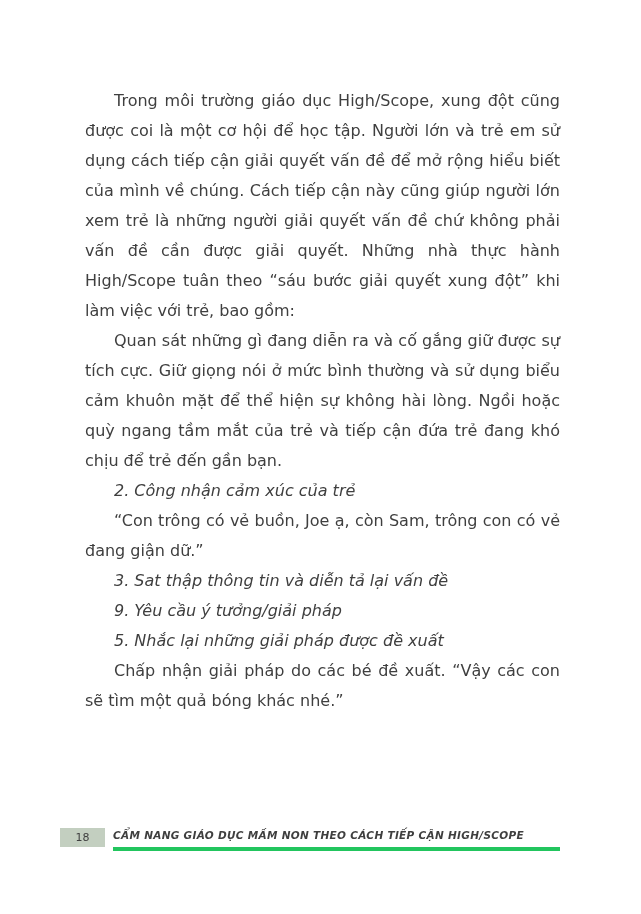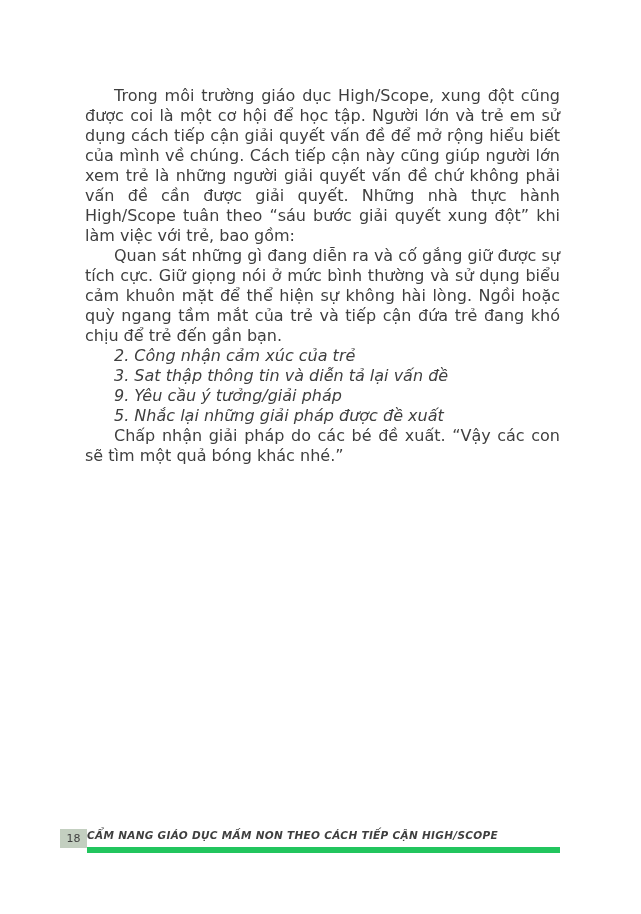--- a/index.html
+++ b/index.html
@@ -17,21 +17,21 @@
     width: 641px;
     height: 914px;
     background: #ffffff;
   }
   .content {
     position: absolute;
     left: 85px;
     top: 86px;
     width: 475px;
     font-size: 16px;
-    line-height: 20px;
+    line-height: 30px;
     text-align: justify;
   }
   .content p {
     margin: 0;
     text-indent: 29px;
   }
   .content p.head {
     font-style: italic;
   }
   .footer {
@@ -39,50 +39,52 @@
     left: 60px;
     top: 824px;
     width: 500px;
     display: flex;
     align-items: center;
   }
   .pagenum-box {
     display: inline-flex;
     align-items: center;
     justify-content: center;
-    width: 27px;
+    width: 45px;
     height: 19px;
     background: #c3cfc0;
     color: #3f3f3f;
     font-size: 11px;
+    margin-right: 8px;
     flex: 0 0 auto;
   }
   .running-title-wrap {
     flex: 1 1 auto;
-    border-bottom: 6px solid #22c55e;
+    border-bottom: 4px solid #22c55e;
     padding-bottom: 4px;
   }
   .running-title {
     font-size: 10.5px;
     font-style: italic;
     font-weight: bold;
     letter-spacing: 0.3px;
     color: #3f3f3f;
     white-space: nowrap;
   }
 </style>
 </head>
 <body>
 
 <div class="page">
 
   <div class="content">
     <p class="para">Trong môi trường giáo dục High/Scope, xung đột cũng được coi là một cơ hội để học tập. Người lớn và trẻ em sử dụng cách tiếp cận giải quyết vấn đề để mở rộng hiểu biết của mình về chúng. Cách tiếp cận này cũng giúp người lớn xem trẻ là những người giải quyết vấn đề chứ không phải vấn đề cần được giải quyết. Những nhà thực hành High/Scope tuân theo “sáu bước giải quyết xung đột” khi làm việc với trẻ, bao gồm:</p>
     <p class="para">Quan sát những gì đang diễn ra và cố gắng giữ được sự tích cực. Giữ giọng nói ở mức bình thường và sử dụng biểu cảm khuôn mặt để thể hiện sự không hài lòng. Ngồi hoặc quỳ ngang tầm mắt của trẻ và tiếp cận đứa trẻ đang khó chịu để trẻ đến gần bạn.</p>
     <p class="head">2. Công nhận cảm xúc của trẻ</p>
+    <p class="para">“Con trông có vẻ buồn, Joe ạ, còn Sam, trông con có vẻ đang giận dữ.”</p>
     <p class="head">3. Sat thập thông tin và diễn tả lại vấn đề</p>
     <p class="head">9. Yêu cầu ý tưởng/giải pháp</p>
     <p class="head">5. Nhắc lại những giải pháp được đề xuất</p>
     <p class="para">Chấp nhận giải pháp do các bé đề xuất. “Vậy các con sẽ tìm một quả bóng khác nhé.”</p>
   </div>
 
   <div class="footer">
     <span class="pagenum-box">18</span>
     <span class="running-title-wrap">
       <span class="running-title">CẨM NANG GIÁO DỤC MẦM NON THEO CÁCH TIẾP CẬN HIGH/SCOPE</span>

